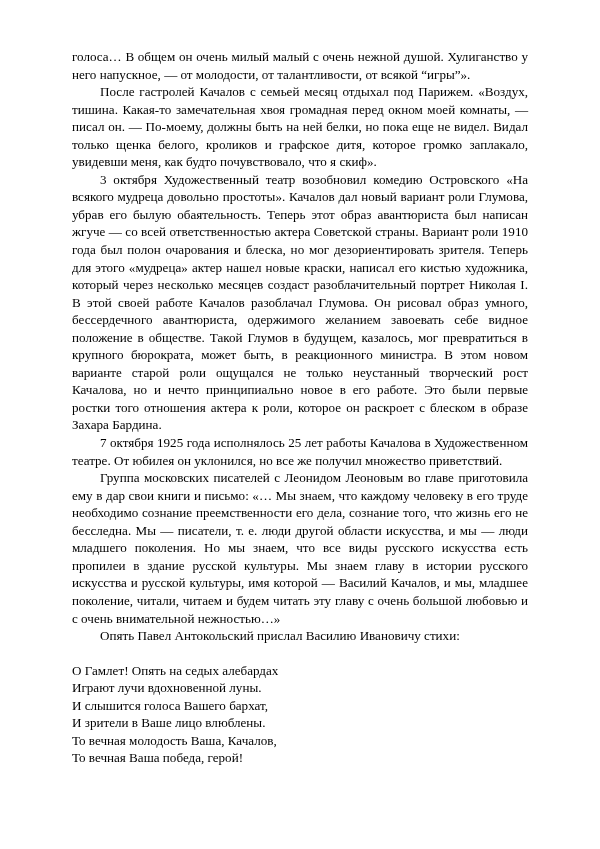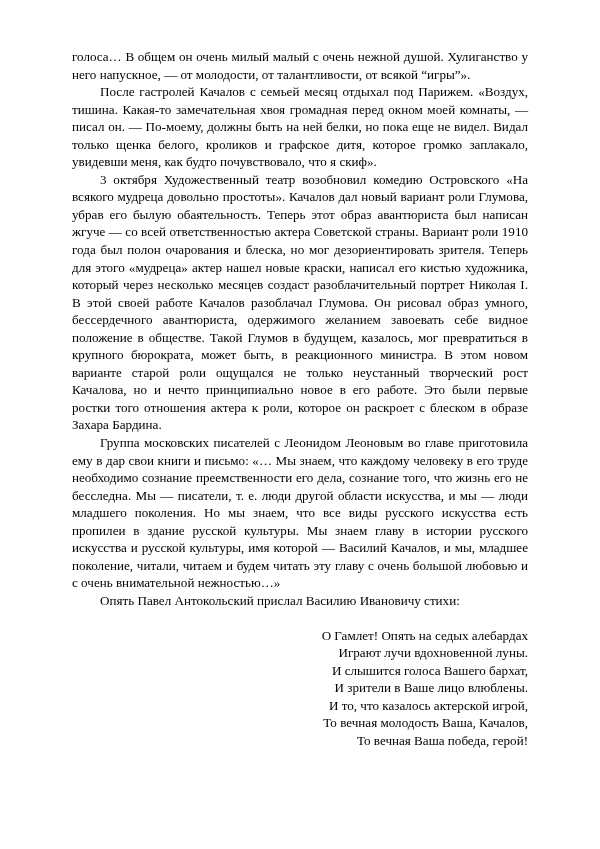--- a/index.html
+++ b/index.html
@@ -45,47 +45,47 @@
     margin: 0;
     padding: 0;
     list-style: none;
   }
   .poem-gap {
     height: 17px;
   }
   .poem li {
     font-size: 13.1px;
     line-height: 17.55px;
-    text-align: right;
+    text-align: left;
     white-space: pre;
   }
 </style>
 </head>
 <body>
 
 <div class="page">
   <div class="text-column">
 
     <p class="body-par no-indent">голоса… В общем он очень милый малый с очень нежной душой. Хулиганство у него напускное, — от молодости, от талантливости, от всякой “игры”».</p>
 
     <p class="body-par">После гастролей Качалов с семьей месяц отдыхал под Парижем. «Воздух, тишина. Какая-то замечательная хвоя громадная перед окном моей комнаты, — писал он. — По-моему, должны быть на ней белки, но пока еще не видел. Видал только щенка белого, кроликов и графское дитя, которое громко заплакало, увидевши меня, как будто почувствовало, что я скиф».</p>
 
     <p class="body-par">3 октября Художественный театр возобновил комедию Островского «На всякого мудреца довольно простоты». Качалов дал новый вариант роли Глумова, убрав его былую обаятельность. Теперь этот образ авантюриста был написан жгуче — со всей ответственностью актера Советской страны. Вариант роли 1910 года был полон очарования и блеска, но мог дезориентировать зрителя. Теперь для этого «мудреца» актер нашел новые краски, написал его кистью художника, который через несколько месяцев создаст разоблачительный портрет Николая I. В этой своей работе Качалов разоблачал Глумова. Он рисовал образ умного, бессердечного авантюриста, одержимого желанием завоевать себе видное положение в обществе. Такой Глумов в будущем, казалось, мог превратиться в крупного бюрократа, может быть, в реакционного министра. В этом новом варианте старой роли ощущался не только неустанный творческий рост Качалова, но и нечто принципиально новое в его работе. Это были первые ростки того отношения актера к роли, которое он раскроет с блеском в образе Захара Бардина.</p>
 
+    <p class="body-par">7 октября 1925 года исполнялось 25 лет работы Качалова в Художественном театре. От юбилея он уклонился, но все же получил множество приветствий.</p>
 
     <p class="body-par">Группа московских писателей с Леонидом Леоновым во главе приготовила ему в дар свои книги и письмо: «… Мы знаем, что каждому человеку в его труде необходимо сознание преемственности его дела, сознание того, что жизнь его не бесследна. Мы — писатели, т. е. люди другой области искусства, и мы — люди младшего поколения. Но мы знаем, что все виды русского искусства есть пропилеи в здание русской культуры. Мы знаем главу в истории русского искусства и русской культуры, имя которой — Василий Качалов, и мы, младшее поколение, читали, читаем и будем читать эту главу с очень большой любовью и с очень внимательной нежностью…»</p>
 
     <p class="body-par">Опять Павел Антокольский прислал Василию Ивановичу стихи:</p>
 
     <div class="poem-gap"></div>
 
     <ul class="poem">
       <li>О Гамлет! Опять на седых алебардах</li>
       <li>Играют лучи вдохновенной луны.</li>
       <li>И слышится голоса Вашего бархат,</li>
       <li>И зрители в Ваше лицо влюблены.</li>
-      <li>И то, что казалось актерской игрой,</li>
       <li>То вечная молодость Ваша, Качалов,</li>
       <li>То вечная Ваша победа, герой!</li>
     </ul>
 
   </div>
 </div>
 
 </body></html>

